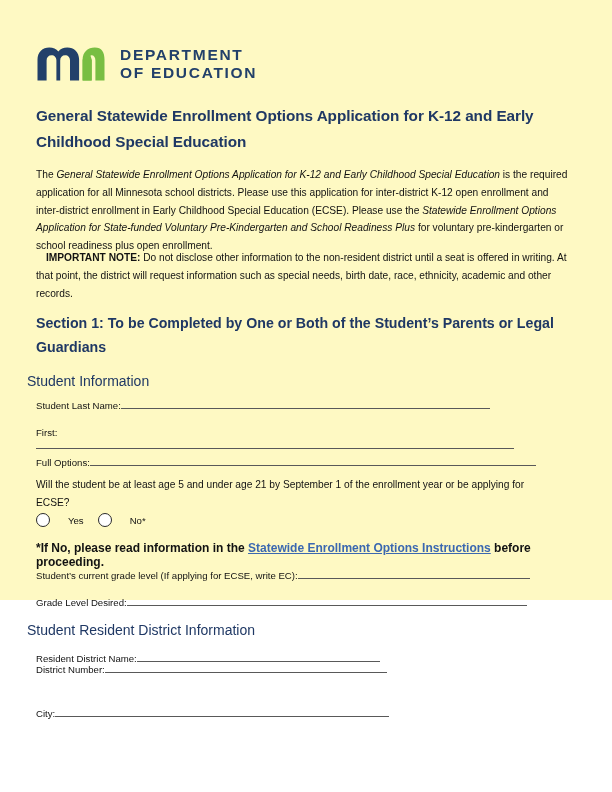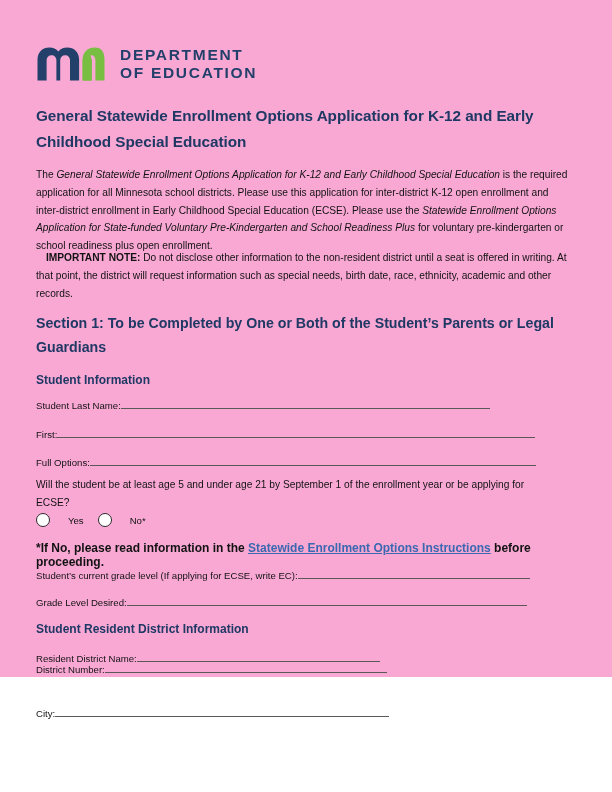--- a/index.html
+++ b/index.html
@@ -12,22 +12,22 @@
     width: 612px;
     height: 792px;
     position: relative;
     font-family: "Liberation Sans", sans-serif;
     color: #000000;
     overflow: hidden;
   }
   .page {
     position: relative;
     width: 612px;
-    height: 677px;
-    background: #f9a8d4;
+    height: 600px;
+    background: #fef9c3;
     box-sizing: border-box;
     padding: 0 36px;
   }
 
   
   .logo-block {
     position: absolute;
     left: 36px;
     top: 46px;
     display: flex;
@@ -69,24 +69,24 @@
     position: absolute;
     left: 36px;
     width: 530px;
     font-size: 14.2px;
     font-weight: bold;
     line-height: 1.72;
     color: #1F3864;
   }
   .sub-heading {
     position: absolute;
-    left: 36px;
+    left: 27px;
     width: 530px;
-    font-size: 12px;
-    font-weight: bold;
+    font-size: 14px;
+    font-weight: normal;
     color: #1F3864;
   }
 
   
   .body-para {
     position: absolute;
     left: 36px;
     width: 533px;
     font-size: 10.2px;
     line-height: 1.74;
@@ -186,21 +186,21 @@
 
   <div class="section-heading" style="top:311px;">Section 1: To be Completed by One or Both of the Student’s Parents or Legal Guardians</div>
 
   <div class="sub-heading" style="top:373px;">Student Information</div>
 
   <div class="field-row" style="top:398px;">
     <span class="field-label">Student Last Name:</span>
       <span class="field-line" style="width:369px;"></span>
   </div>
 
-  <div class="field-row" style="top:427px;">
+  <div class="field-row" style="top:427px;flex-direction:column;">
     <span class="field-label">First:</span>
       <span class="field-line" style="width:478px;"></span>
   </div>
 
   <div class="field-row" style="top:455px;">
     <span class="field-label">Full Options:</span>
       <span class="field-line" style="width:446px;"></span>
   </div>
 
   <div class="body-para" style="top:476px; width:500px;">Will the student be at least age 5 and under age 21 by September 1 of the enrollment year or be applying for ECSE?</div>

